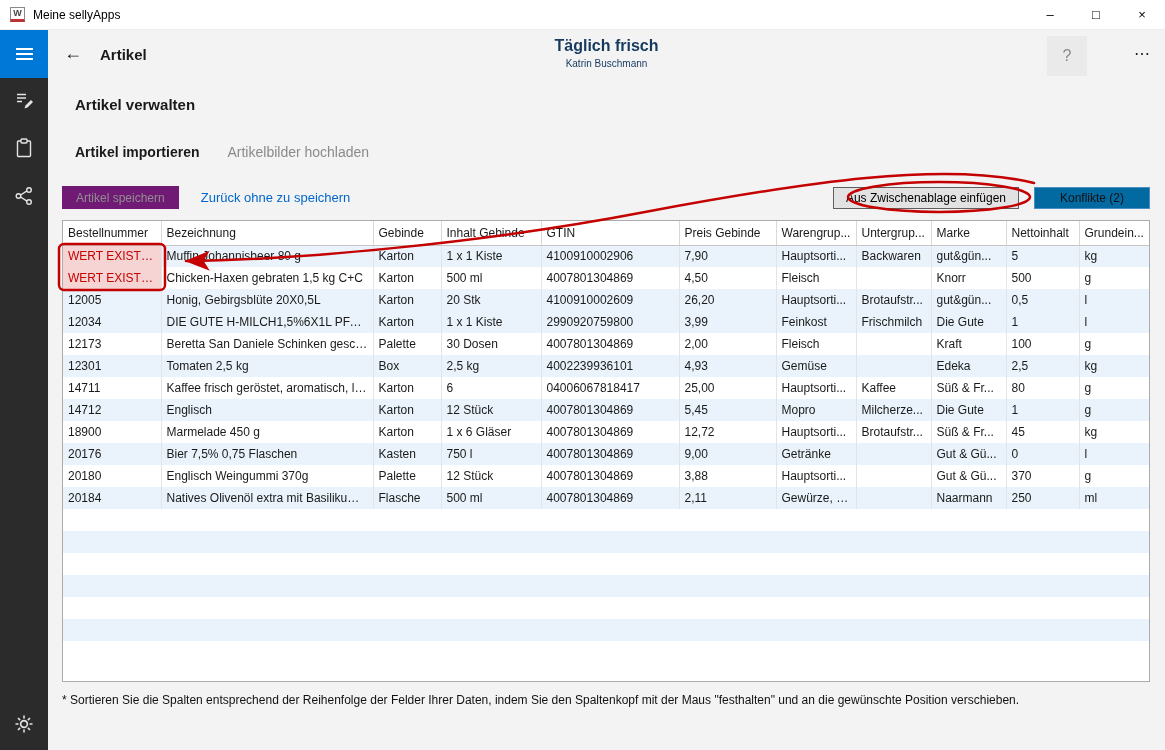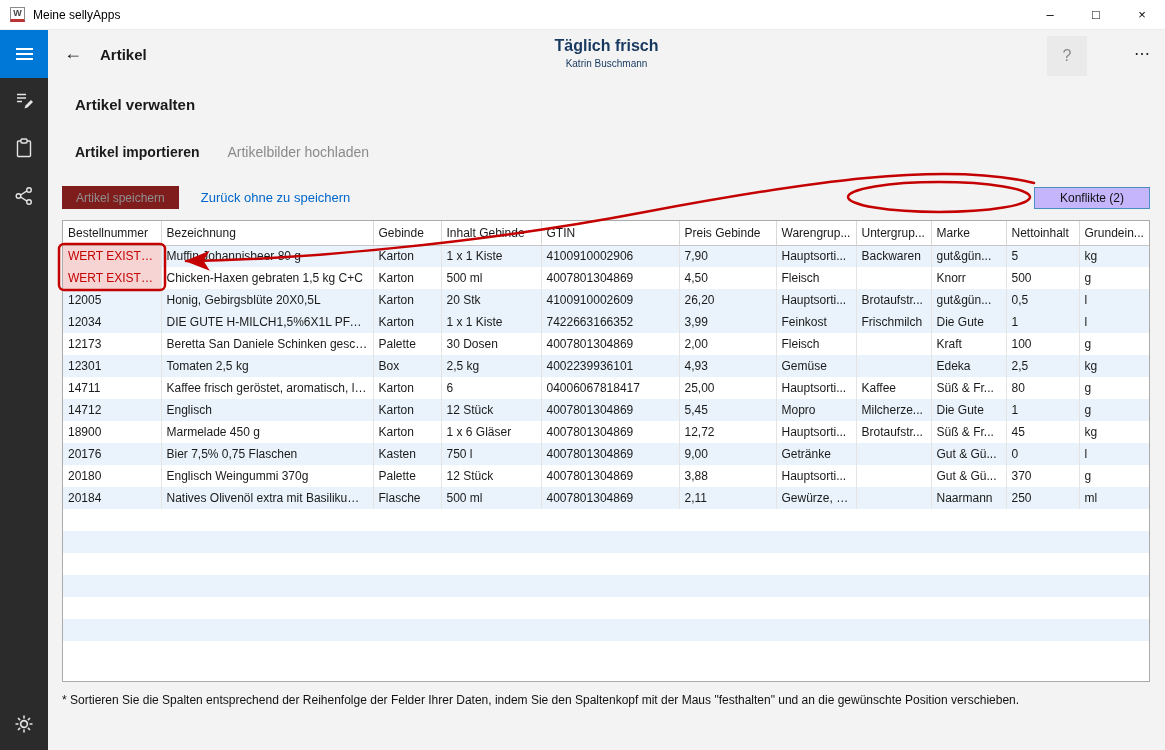--- a/index.html
+++ b/index.html
@@ -50,32 +50,32 @@
     color:#8a8a8a; font-size:16px;
   }
   .more-btn { position:absolute; right:14px; top:14px; font-size:16px; color:#222; letter-spacing:1px; }
   .section-title { position:absolute; top:66px; left:27px; font-size:15px; font-weight:bold; margin:0; }
   .tabs { position:absolute; top:114px; left:27px; display:flex; gap:28px; font-size:14px; }
   .tab { color:#8a8a8a; }
   .tab.active { color:#1a1a1a; font-weight:bold; }
   
   .toolbar { position:absolute; top:156px; left:14px; right:15px; height:23px; display:flex; align-items:center; }
   .save-btn {
-    background:#7f1d1d; color:#8f8f8f; border:none; font-size:12px;
+    background:#701a75; color:#8f8f8f; border:none; font-size:12px;
     height:23px; padding:0 14px; font-family:inherit;
   }
   .back-link { color:#0066cc; font-size:13px; margin-left:22px; text-decoration:none; }
   .toolbar .flex-spacer { flex:1; }
   .paste-btn {
     background:#e2e2e2; border:1px solid #5e5e5e; font-size:12px;
     height:22px; padding:0 12px; font-family:inherit;
   }
   .conflicts-btn {
-    background:#c4b5fd; border:1px solid #4a8ec2; font-size:12px;
-    height:22px; min-width:116px; margin-left:3px; font-family:inherit; color:#111;
+    background:#0369a1; border:1px solid #4a8ec2; font-size:12px;
+    height:22px; min-width:116px; margin-left:15px; font-family:inherit; color:#111;
   }
   
   .grid-wrap {
     position:absolute; top:190px; left:14px; width:1088px; height:462px;
     border:1px solid #ababab; background:#ffffff; overflow:hidden;
   }
   table.grid { border-collapse:collapse; table-layout:fixed; width:100%; font-size:12px; }
   .grid th {
     height:24px; font-weight:normal; text-align:left; padding:0 5px;
     background:#ffffff; border-right:1px solid #d9d9d9; border-bottom:1px solid #c6c6c6;
@@ -174,20 +174,21 @@
 
     <div class="tabs">
       <span class="tab active">Artikel importieren</span>
       <span class="tab">Artikelbilder hochladen</span>
     </div>
 
     <div class="toolbar">
       <button class="save-btn">Artikel speichern</button>
       <a class="back-link" href="#">Zurück ohne zu speichern</a>
       <div class="flex-spacer"></div>
+      <button class="paste-btn">Aus Zwischenablage einfügen</button>
       <button class="conflicts-btn">Konflikte (2)</button>
     </div>
 
     <div class="grid-wrap">
       <table class="grid">
         <colgroup>
           <col style="width:98px">
             <col style="width:212px">
             <col style="width:68px">
             <col style="width:100px">
@@ -252,21 +253,21 @@
               <td>Brotaufstr...</td>
               <td>gut&amp;gün...</td>
               <td>0,5</td>
               <td>l</td>
             </tr>
             <tr class="even">
               <td>12034</td>
               <td>DIE GUTE H-MILCH1,5%6X1L PFAND</td>
               <td>Karton</td>
               <td>1 x 1 Kiste</td>
-              <td>7422663166352</td>
+              <td>2990920759800</td>
               <td>3,99</td>
               <td>Feinkost</td>
               <td>Frischmilch</td>
               <td>Die Gute</td>
               <td>1</td>
               <td>l</td>
             </tr>
             <tr class="odd">
               <td>12173</td>
               <td>Beretta San Daniele Schinken geschni...</td>

